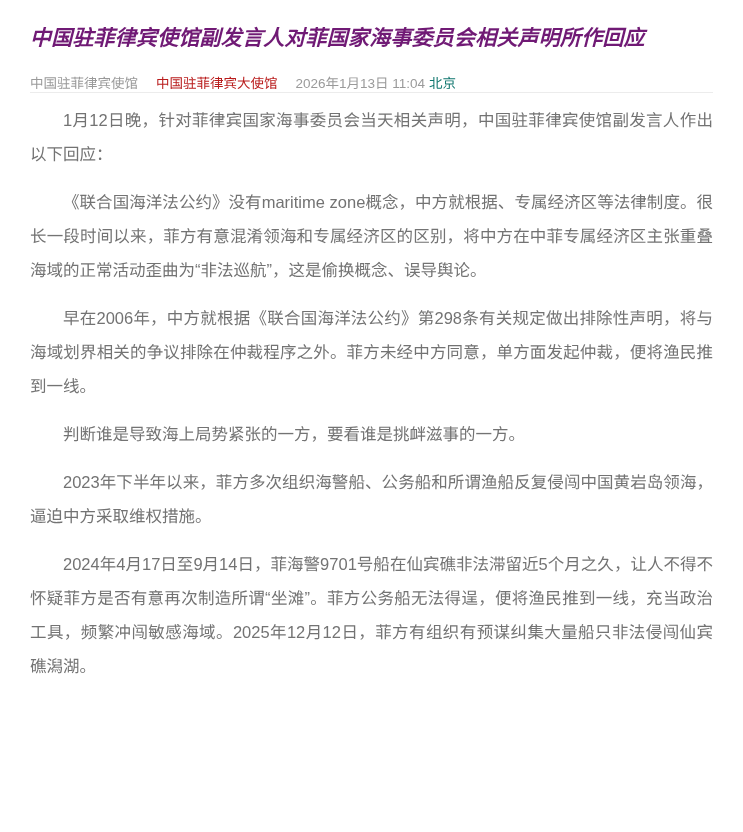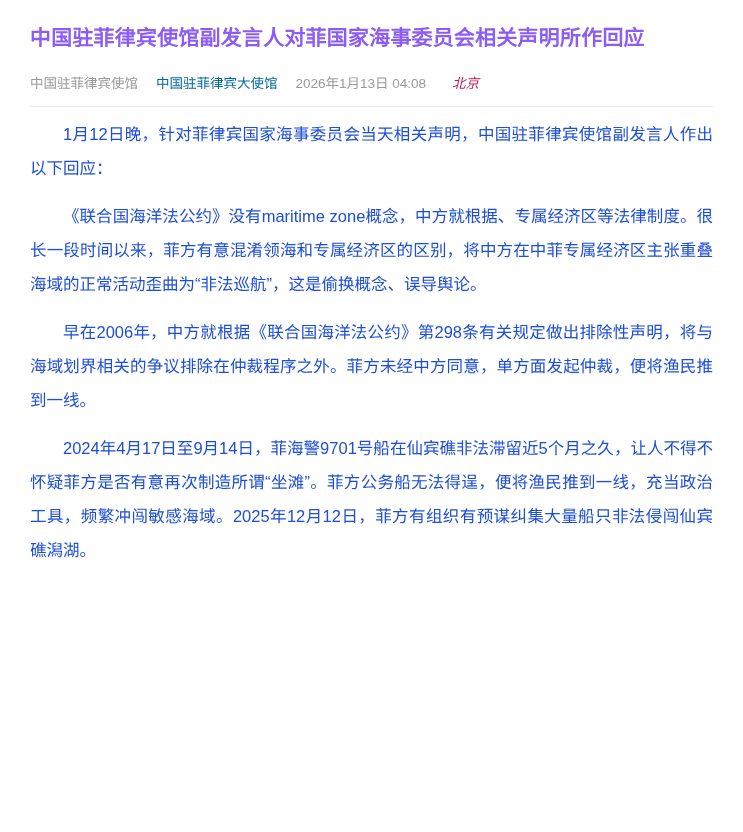--- a/index.html
+++ b/index.html
@@ -16,77 +16,78 @@
   }
   .page {
     width: 743px;
     box-sizing: border-box;
     padding: 16px 30px 20px 30px;
   }
   .headline {
     font-size: 21px;
     line-height: 32px;
     font-weight: bold;
-    color: #8b5cf6;
+    color: #701a75;
     letter-spacing: 0.2px;
     margin: 6px 0 18px 0;
+    font-style: italic;
   }
   .meta-row {
     display: flex;
     align-items: center;
     gap: 0px;
     font-size: 13.5px;
     color: #9a9a9a;
-    padding-bottom: 14px;
     border-bottom: 1px solid #ececec;
     white-space: nowrap;
   }
   .meta-source {
     color: #9a9a9a;
   }
   .meta-account {
-    color: #0369a1;
+    color: #b91c1c;
     margin-left: 18px;
   }
   .meta-time {
     color: #9a9a9a;
     margin-left: 18px;
   }
   .meta-loc {
-    color: #be185d;
-    margin-left: 26px;
-    font-style: italic;
+    color: #0f766e;
+    margin-left: 4px;
   }
   .article {
     padding-top: 10px;
   }
   .article p {
     font-size: 16.5px;
     line-height: 34px;
-    color: #1d4ed8;
+    color: #737373;
     margin: 0 0 14px 0;
     text-align: justify;
     text-justify: inter-ideograph;
     text-indent: 2em;
   }
 </style>
 </head>
 <body>
 
 <div class="page">
 
   <h1 class="headline">中国驻菲律宾使馆副发言人对菲国家海事委员会相关声明所作回应</h1>
 
   <div class="meta-row">
     <span class="meta-source">中国驻菲律宾使馆</span>
     <span class="meta-account">中国驻菲律宾大使馆</span>
-    <span class="meta-time">2026年1月13日 04:08</span>
+    <span class="meta-time">2026年1月13日 11:04</span>
     <span class="meta-loc">北京</span>
   </div>
 
   <div class="article">
     <p>1月12日晚，针对菲律宾国家海事委员会当天相关声明，中国驻菲律宾使馆副发言人作出以下回应：</p>
     <p>《联合国海洋法公约》没有maritime zone概念，中方就根据、专属经济区等法律制度。很长一段时间以来，菲方有意混淆领海和专属经济区的区别，将中方在中菲专属经济区主张重叠海域的正常活动歪曲为“非法巡航”，这是偷换概念、误导舆论。</p>
     <p>早在2006年，中方就根据《联合国海洋法公约》第298条有关规定做出排除性声明，将与海域划界相关的争议排除在仲裁程序之外。菲方未经中方同意，单方面发起仲裁，便将渔民推到一线。</p>
+    <p>判断谁是导致海上局势紧张的一方，要看谁是挑衅滋事的一方。</p>
+    <p>2023年下半年以来，菲方多次组织海警船、公务船和所谓渔船反复侵闯中国黄岩岛领海，逼迫中方采取维权措施。</p>
     <p>2024年4月17日至9月14日，菲海警9701号船在仙宾礁非法滞留近5个月之久，让人不得不怀疑菲方是否有意再次制造所谓“坐滩”。菲方公务船无法得逞，便将渔民推到一线，充当政治工具，频繁冲闯敏感海域。2025年12月12日，菲方有组织有预谋纠集大量船只非法侵闯仙宾礁潟湖。</p>
   </div>
 
 </div>
 
 </body></html>

